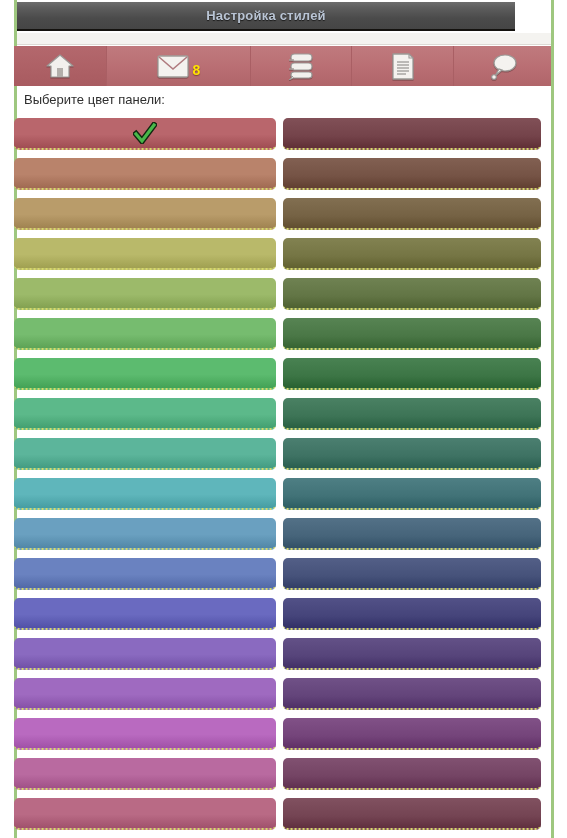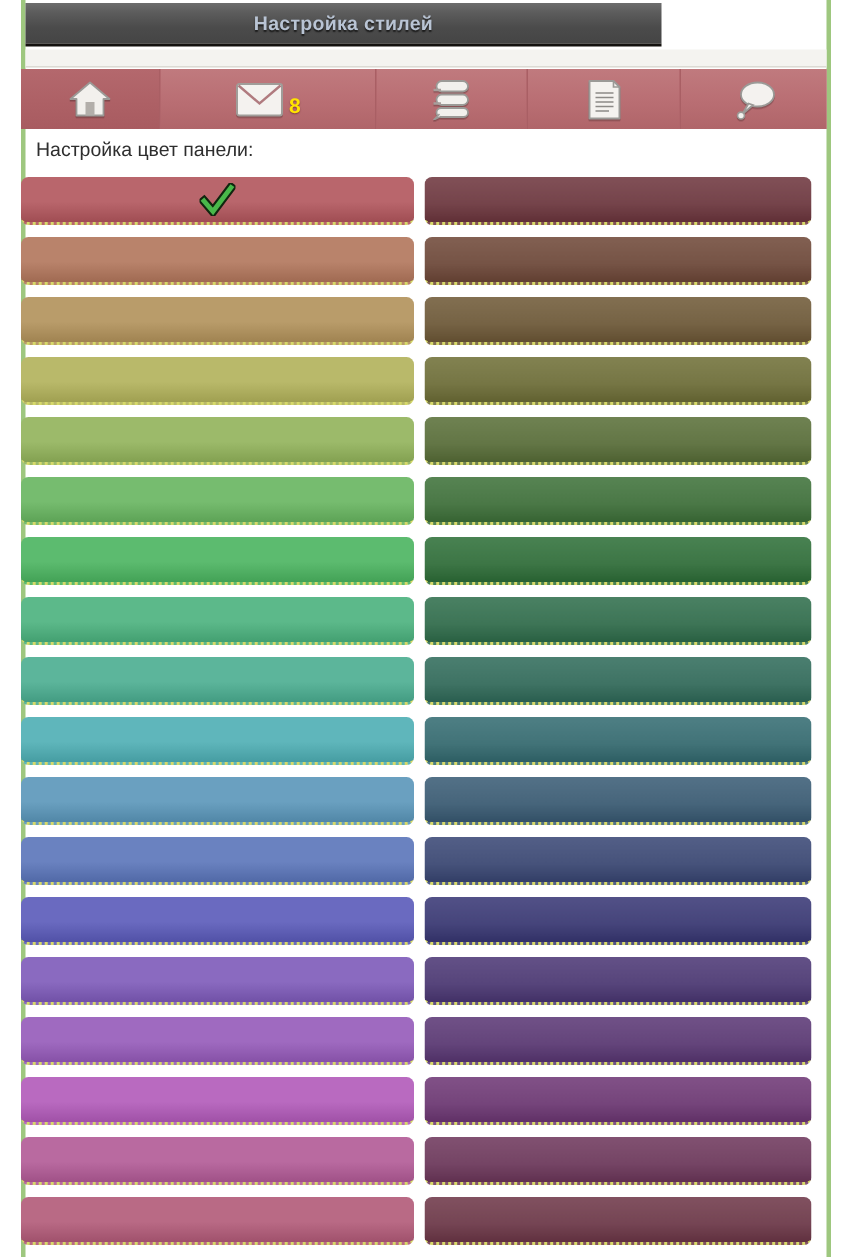--- a/index.html
+++ b/index.html
@@ -29,21 +29,21 @@
     background: #9ec77f;
   }
   .rail-left  { left: 14px; }
   .rail-right { left: 551px; }
 
   
   .titlebar {
     position: absolute;
     left: 17px;
     top: 2px;
-    width: 424px;
+    width: 498px;
     height: 29px;
     background: linear-gradient(to bottom, #6d6d6d 0%, #5d5d5d 22%, #4b4b4b 60%, #454545 100%);
     border-bottom: 2px solid #14120f;
     box-sizing: border-box;
     display: flex;
     align-items: center;
     justify-content: center;
   }
   .titlebar-text {
     color: #b9c4d4;
@@ -222,21 +222,21 @@
         <svg width="32" height="28" viewBox="0 0 32 28">
           <ellipse cx="18" cy="11" rx="11" ry="8" fill="#f4f2ef" stroke="#9b9a97" stroke-width="1.2"></ellipse>
           <path d="M12 17 L8 24 L15 18 Z" fill="#f4f2ef" stroke="#9b9a97" stroke-width="1.2"></path>
           <circle cx="7" cy="25" r="2.3" fill="#f4f2ef" stroke="#9b9a97" stroke-width="1.1"></circle>
         </svg>
       </span>
     </div>
 
   </div>
 
-  <div class="hint">Настройка цвет панели:</div>
+  <div class="hint">Выберите цвет панели:</div>
 
   <div class="grid" id="swatch-grid">
       <div class="row">
         <div class="swatch left" style="background:linear-gradient(to bottom, #b9666c 0%, #b9666c 55%, #a04d53 100%)">
           <span class="check"><svg width="24" height="22" viewBox="0 0 24 22">
               <path d="M3 12 L9 19 L21 3" fill="none" stroke="#10260f" stroke-width="6" stroke-linecap="square" stroke-linejoin="miter"></path>
               <path d="M3 12 L9 19 L21 3" fill="none" stroke="#49b84a" stroke-width="3.2" stroke-linecap="square" stroke-linejoin="miter"></path>
             </svg></span>
         </div>
         <div class="swatch right" style="background:linear-gradient(to bottom, #815057 0%, #74434a 60%, #602f36 100%)"></div>

